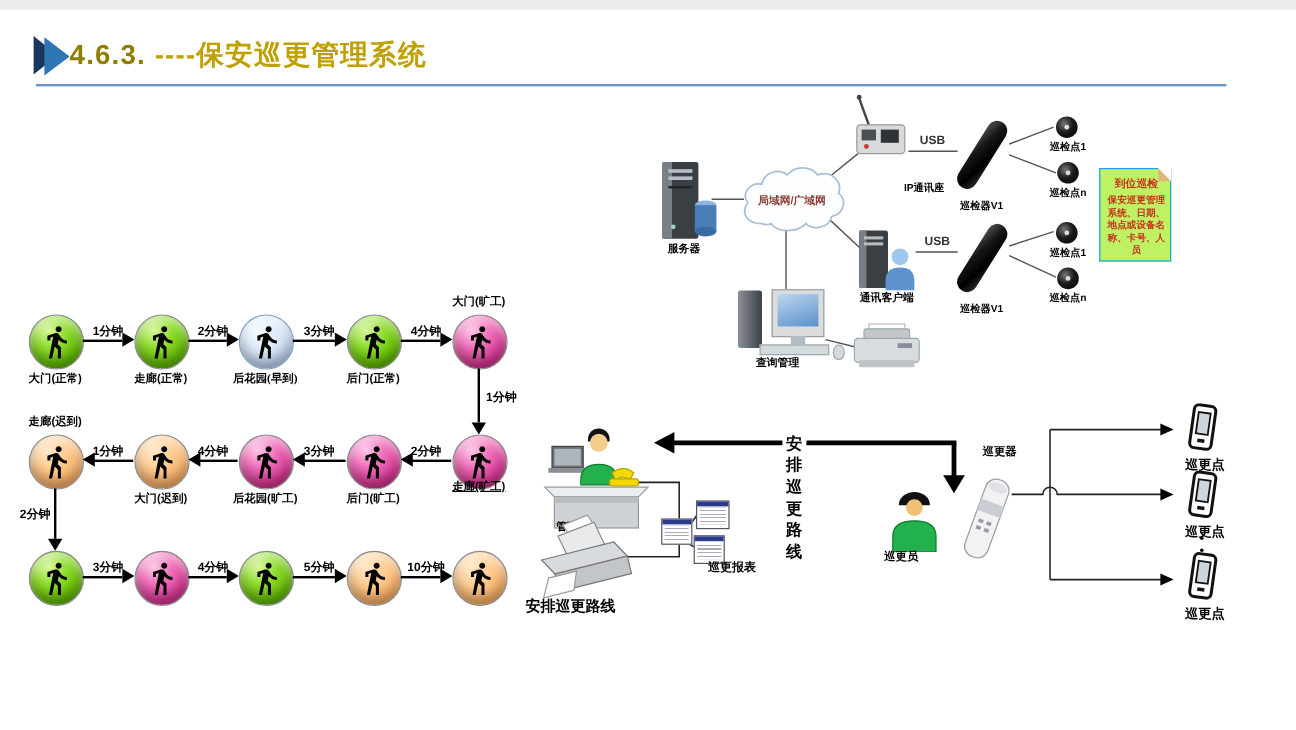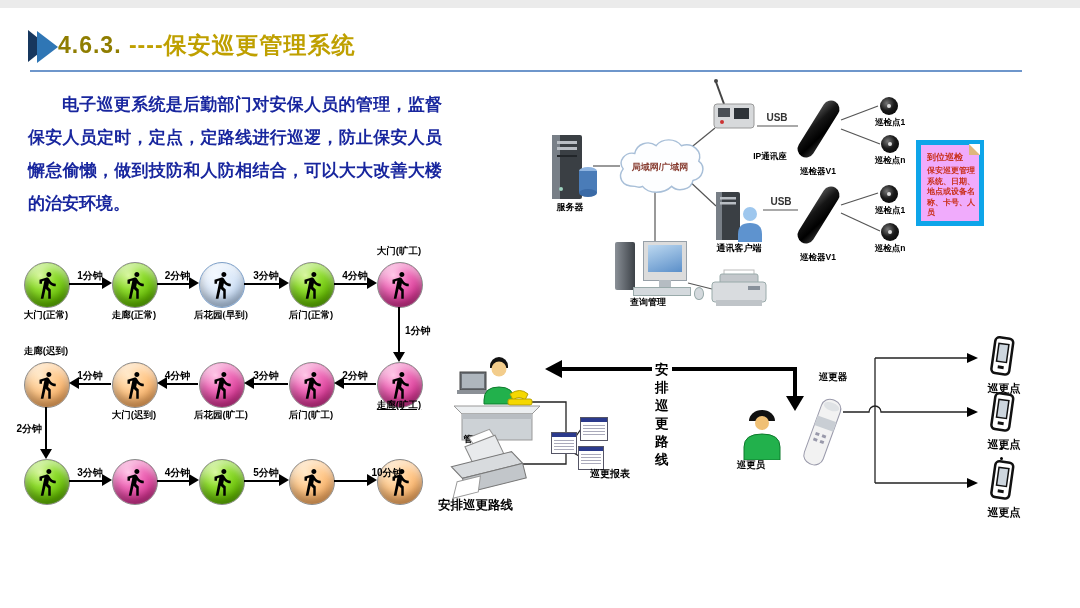--- a/index.html
+++ b/index.html
@@ -31,21 +31,21 @@
   
   .dlabel{position:absolute;font-size:9px;font-weight:bold;color:#000;text-align:center;line-height:11px;}
   .cloudtxt{position:absolute;font-size:9px;font-weight:bold;color:#8a4035;text-align:center;}
   .usb{position:absolute;font-size:10px;font-weight:bold;color:#333;text-align:center;}
   
   .cyl{position:absolute;width:17px;height:64px;border-radius:9px;transform:rotate(32deg);
        background:linear-gradient(105deg,#555 0%,#161616 35%,#000 70%,#333 100%);}
   .disc{position:absolute;width:18px;height:18px;border-radius:50%;
         background:radial-gradient(circle at 38% 35%,#777 0%,#1a1a1a 45%,#000 100%);}
   .disc span{position:absolute;left:7px;top:7px;width:4px;height:4px;border-radius:50%;background:#ddd;}
-  .note{position:absolute;left:916px;top:140px;width:58px;height:76px;background:#f0abfc;border:5px solid #0ea5e9;}
+  .note{position:absolute;left:916px;top:140px;width:58px;height:76px;background:#bef264;border:1px solid #0ea5e9;text-align:center;}
   .note .fold{position:absolute;top:-1px;right:-1px;width:0;height:0;
         border-style:solid;border-width:0 11px 11px 0;border-color:#fff #fff #dfb77c #dfb77c;}
   .note .ntitle{margin:6px 4px 2px 6px;font-size:9px;font-weight:bold;color:#c9301b;}
   .note .nbody{margin:2px 4px 0 6px;font-size:8px;line-height:10.5px;color:#c9301b;font-weight:bold;}
   .winicon{position:absolute;background:#fff;border:1px solid #556;}
   .winicon .bar{height:4px;background:#2b3a8c;}
   .winicon .ln{height:100%;background:repeating-linear-gradient(#fff 0 2px,#aab 2px 3px);margin:1px 2px;}
   .monitor{position:absolute;background:#dcdcdc;border:1px solid #97a0a8;}
   .monitor .scr{position:absolute;left:4px;top:3px;right:4px;bottom:8px;background:linear-gradient(160deg,#bcd8f0,#5b8fc9);}
   .monitor .std{position:absolute;left:50%;bottom:-7px;width:12px;height:7px;margin-left:-6px;background:#b5bcc2;}
@@ -69,21 +69,20 @@
   <svg class="abs" style="left:26px;top:27px" width="34" height="40" viewBox="0 0 34 40">
     <polygon points="2,3 22,19 2,35" fill="#17375e"></polygon>
     <polygon points="11,4 32,20 11,36" fill="#2f76b5"></polygon>
   </svg>
   <div class="title">
     <span class="num">4.6.3.</span>
     <span class="gold">----</span><span class="gold">保安巡更管理系统</span>
   </div>
   <div class="rule"></div>
 
-  <div class="para">电子巡更系统是后勤部门对安保人员的管理，监督保安人员定时，定点，定路线进行巡逻，防止保安人员懈怠偷懒，做到技防和人防相结合，可以大大改善大楼的治安环境。</div>
 
   <svg class="lines" width="1080" height="608">
     <g stroke="#555" stroke-width="1.2" fill="none">
       <path d="M593 166 L620 166"></path>
       <path d="M688 150 L715 128"></path>
       <path d="M686 178 L716 206"></path>
       <path d="M655 192 L655 241"></path>
       <path d="M757 126 L798 126"></path>
       <path d="M763 210 L798 210"></path>
       <path d="M841 120 L878 106"></path>
@@ -411,21 +410,21 @@
       <div class="ahead" style="left: 102px; top: 474px; border-top: 6px solid transparent; border-bottom: 6px solid transparent; border-left: 10px solid rgb(0, 0, 0);"></div>
       <div class="alabel" style="left: 70px; top: 466px; width: 40px; text-align: center;">3分钟</div>
       <div class="aline" style="left: 157px; top: 480px; width: 32px; height: 2px;"></div>
       <div class="ahead" style="left: 189px; top: 474px; border-top: 6px solid transparent; border-bottom: 6px solid transparent; border-left: 10px solid rgb(0, 0, 0);"></div>
       <div class="alabel" style="left: 157.5px; top: 466px; width: 40px; text-align: center;">4分钟</div>
       <div class="aline" style="left: 244px; top: 480px; width: 35px; height: 2px;"></div>
       <div class="ahead" style="left: 279px; top: 474px; border-top: 6px solid transparent; border-bottom: 6px solid transparent; border-left: 10px solid rgb(0, 0, 0);"></div>
       <div class="alabel" style="left: 246px; top: 466px; width: 40px; text-align: center;">5分钟</div>
       <div class="aline" style="left: 334px; top: 480px; width: 33px; height: 2px;"></div>
       <div class="ahead" style="left: 367px; top: 474px; border-top: 6px solid transparent; border-bottom: 6px solid transparent; border-left: 10px solid rgb(0, 0, 0);"></div>
-      <div class="alabel" style="left: 335px; top: 466px; width: 40px; text-align: center; margin-left: 32px;">10分钟</div>
+      <div class="alabel" style="left: 335px; top: 466px; width: 40px; text-align: center;">10分钟</div>
       <div class="aline" style="left: 398px; top: 307px; width: 2px; height: 45px;"></div>
       <div class="ahead" style="left: 393px; top: 352px; border-left: 6px solid transparent; border-right: 6px solid transparent; border-top: 10px solid rgb(0, 0, 0);"></div>
       <div class="alabel" style="left: 405px; top: 323.5px; width: 40px;">1分钟</div>
       <div class="aline" style="left: 45px; top: 407px; width: 2px; height: 42px;"></div>
       <div class="ahead" style="left: 40px; top: 449px; border-left: 6px solid transparent; border-right: 6px solid transparent; border-top: 10px solid rgb(0, 0, 0);"></div>
       <div class="alabel" style="left: 2px; top: 422px; width: 40px; text-align: right;">2分钟</div>
     </div>
 
 </div>
 

